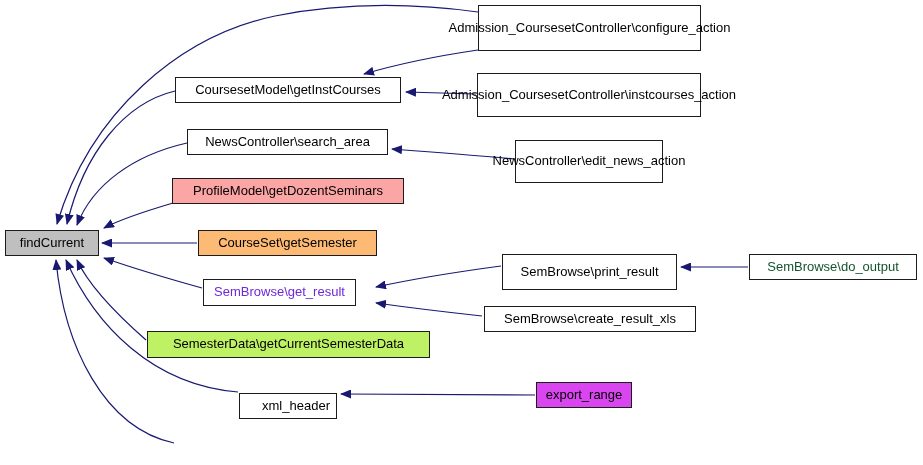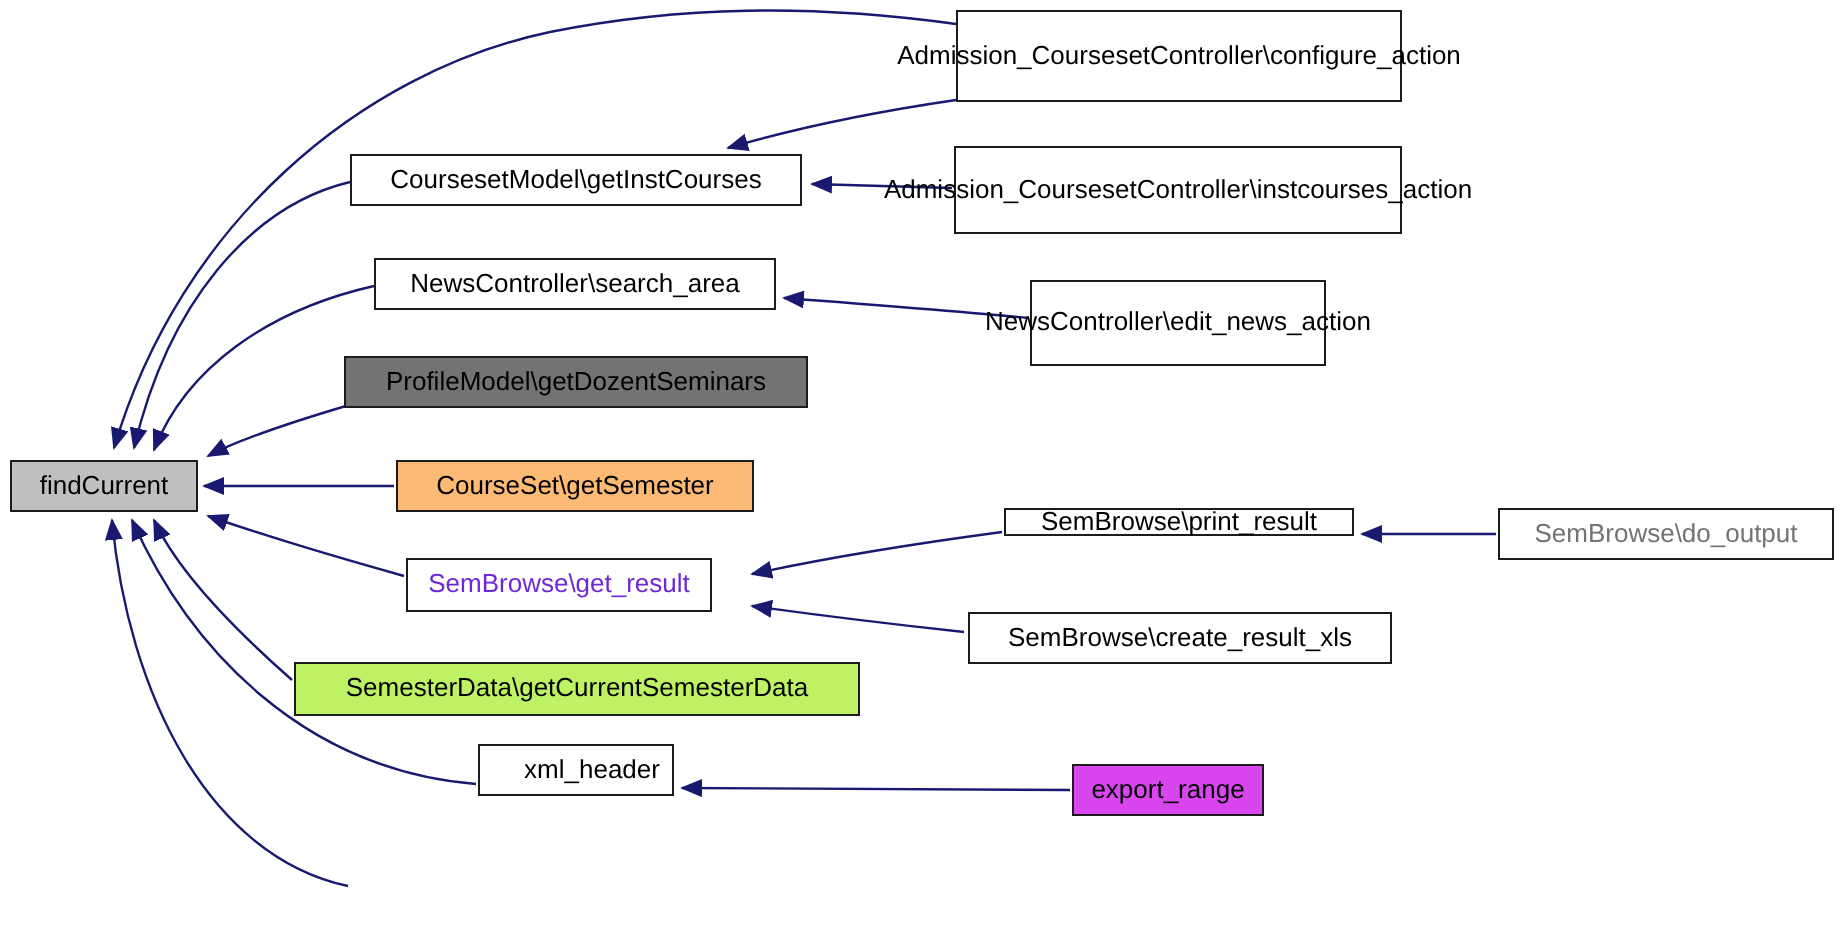--- a/index.html
+++ b/index.html
@@ -85,51 +85,51 @@
   <div class="node-layer" id="node-layer">
       <div class="node" style="left: 5px; top: 230px; width: 94px; height: 26px; background: rgb(191, 191, 191); border-color: rgb(28, 28, 28); color: rgb(0, 0, 0);">
         <span>findCurrent</span>
       </div>
       <div class="node" style="left: 175px; top: 77px; width: 226px; height: 26px; background: rgb(255, 255, 255); border-color: rgb(28, 28, 28); color: rgb(0, 0, 0);">
         <span>CoursesetModel\getInstCourses</span>
       </div>
       <div class="node" style="left: 187px; top: 129px; width: 201px; height: 26px; background: rgb(255, 255, 255); border-color: rgb(28, 28, 28); color: rgb(0, 0, 0);">
         <span>NewsController\search_area</span>
       </div>
-      <div class="node" style="left: 172px; top: 178px; width: 232px; height: 26px; background: #737373; border-color: rgb(28, 28, 28); color: rgb(0, 0, 0);">
+      <div class="node" style="left: 172px; top: 178px; width: 232px; height: 26px; background: #fca5a5; border-color: rgb(28, 28, 28); color: rgb(0, 0, 0);">
         <span>ProfileModel\getDozentSeminars</span>
       </div>
       <div class="node" style="left: 198px; top: 230px; width: 179px; height: 26px; background: #fdba74; border-color: rgb(28, 28, 28); color: rgb(0, 0, 0);">
         <span>CourseSet\getSemester</span>
       </div>
       <div class="node" style="left: 203px; top: 279px; width: 153px; height: 27px; background: rgb(255, 255, 255); border-color: rgb(28, 28, 28); color: #6d28d9;">
         <span>SemBrowse\get_result</span>
       </div>
       <div class="node" style="left: 147px; top: 331px; width: 283px; height: 27px; background: #bef264; border-color: rgb(28, 28, 28); color: rgb(0, 0, 0);">
         <span>SemesterData\getCurrentSemesterData</span>
       </div>
-      <div class="node" style="left: 239px; top: 372px; width: 98px; height: 26px; background: rgb(255, 255, 255); border-color: rgb(28, 28, 28); color: rgb(0, 0, 0); padding-left: 16px;">
+      <div class="node" style="left: 239px; top: 393px; width: 98px; height: 26px; background: rgb(255, 255, 255); border-color: rgb(28, 28, 28); color: rgb(0, 0, 0); padding-left: 16px;">
         <span>xml_header</span>
       </div>
       <div class="node" style="left: 478px; top: 5px; width: 223px; height: 46px; background: rgb(255, 255, 255); border-color: rgb(28, 28, 28); color: rgb(0, 0, 0);">
         <span>Admission_CoursesetController</span>
         <span>\configure_action</span>
       </div>
       <div class="node" style="left: 477px; top: 73px; width: 224px; height: 44px; background: rgb(255, 255, 255); border-color: rgb(28, 28, 28); color: rgb(0, 0, 0);">
         <span>Admission_CoursesetController</span>
         <span>\instcourses_action</span>
       </div>
       <div class="node" style="left: 515px; top: 140px; width: 148px; height: 43px; background: rgb(255, 255, 255); border-color: rgb(28, 28, 28); color: rgb(0, 0, 0); text-align: right;">
         <span>NewsController\edit</span>
         <span>_news_action</span>
       </div>
-      <div class="node" style="left: 502px; top: 254px; width: 175px; height: 14px; background: rgb(255, 255, 255); border-color: rgb(28, 28, 28); color: rgb(0, 0, 0);">
+      <div class="node" style="left: 502px; top: 254px; width: 175px; height: 36px; background: rgb(255, 255, 255); border-color: rgb(28, 28, 28); color: rgb(0, 0, 0);">
         <span>SemBrowse\print_result</span>
       </div>
-      <div class="node" style="left: 749px; top: 254px; width: 168px; height: 26px; background: rgb(255, 255, 255); border-color: rgb(28, 28, 28); color: #737373;">
+      <div class="node" style="left: 749px; top: 254px; width: 168px; height: 26px; background: rgb(255, 255, 255); border-color: rgb(28, 28, 28); color: #14532d;">
         <span>SemBrowse\do_output</span>
       </div>
       <div class="node" style="left: 484px; top: 306px; width: 212px; height: 26px; background: rgb(255, 255, 255); border-color: rgb(28, 28, 28); color: rgb(0, 0, 0);">
         <span>SemBrowse\create_result_xls</span>
       </div>
       <div class="node" style="left: 536px; top: 382px; width: 96px; height: 26px; background: #d946ef; border-color: rgb(28, 28, 28); color: rgb(0, 0, 0);">
         <span>export_range</span>
       </div>
     </div>
 </div>

